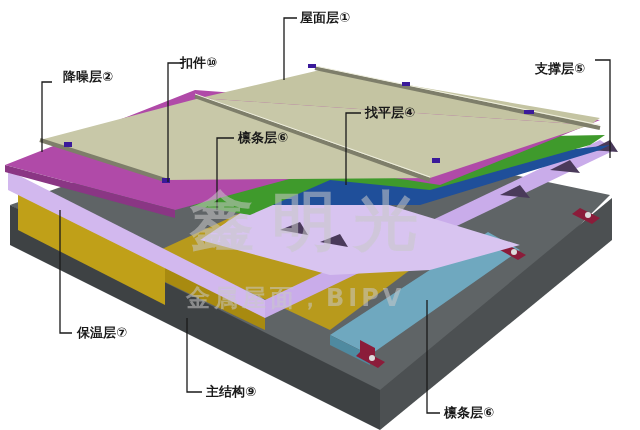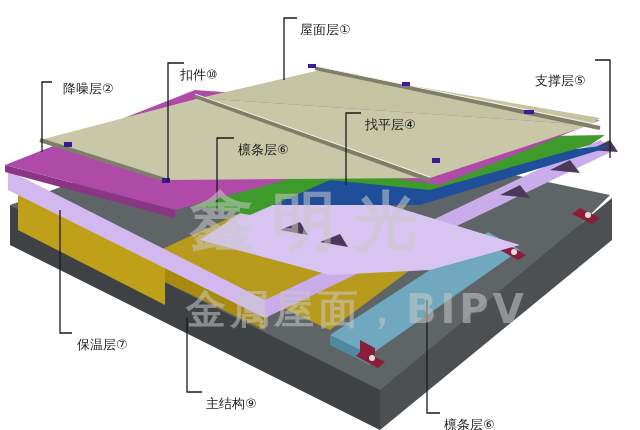--- a/index.html
+++ b/index.html
@@ -1,23 +1,23 @@
 <!DOCTYPE html>
 <html><head>
 <meta charset="utf-8">
 <style>
   html, body { margin:0; padding:0; background:#ffffff; }
   body { width:640px; height:430px; position:relative; overflow:hidden;
          font-family: "DejaVu Sans", sans-serif; }
   #diagram { position:absolute; left:0; top:0; width:640px; height:430px; }
-  .label { position:absolute; font-size:13px; font-weight:normal; color:#1a1a1a;
-           white-space:nowrap; line-height:16px; background:transparent;margin-top:12px; }
+  .label { position:absolute; font-size:13px; font-weight:bold; color:#1a1a1a;
+           white-space:nowrap; line-height:16px; background:transparent; }
   .wm1 { position:absolute; left:190px; top:178px; font-size:64px; font-weight:bold;
          color:rgba(200,200,200,0.55); letter-spacing:18px; white-space:nowrap; }
-  .wm2 { position:absolute; left:186px; top:282px; font-size:40px; font-weight:bold;
+  .wm2 { position:absolute; left:186px; top:282px; font-size:24px; font-weight:bold;
          color:rgba(200,200,200,0.55); letter-spacing:4px; white-space:nowrap; }
 </style>
 </head>
 <body>
 
 <svg id="diagram" viewBox="0 0 640 430" xmlns="http://www.w3.org/2000/svg">
 
   <g>
     <polygon points="10,205 380,425 610,195 250,120" fill="#5f6466"></polygon>
     <polygon points="10,205 10,245 380,430 380,390" fill="#3e4244"></polygon>

